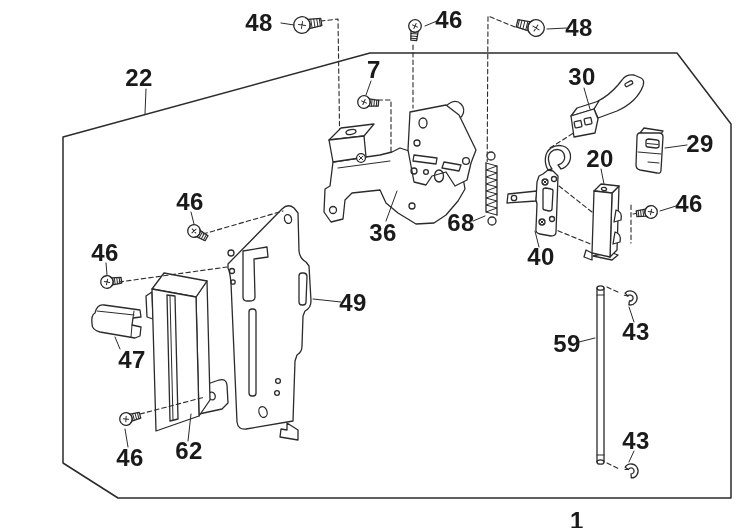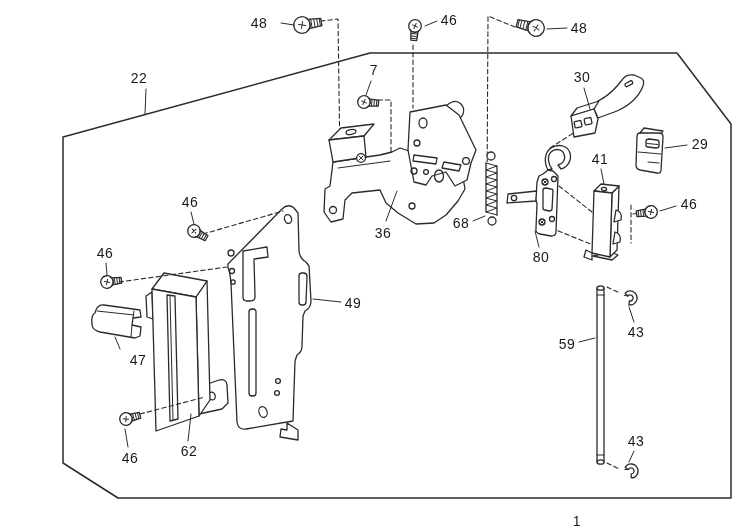--- a/index.html
+++ b/index.html
@@ -1,20 +1,20 @@
 <!DOCTYPE html>
 <html style="--line: #2b2b2b; --text: #1a1a1a;"><head>
 <meta charset="utf-8">
 <style>
   html,body{margin:0;padding:0;background:#fff;}
   .stage{position:relative;width:740px;height:528px;background:#fff;overflow:hidden;
          font-family:"Liberation Sans",sans-serif;}
   .stage svg{position:absolute;left:0;top:0;}
-  .lbl{position:absolute;transform:translate(-50%,-50%);font-size:14px;line-height:1;
-       color:var(--text,#1a1a1a);letter-spacing:.5px;white-space:nowrap;}
+  .lbl{position:absolute;transform:translate(-50%,-50%);font-size:24px;line-height:1;
+       color:var(--text,#1a1a1a);letter-spacing:.5px;white-space:nowrap;font-weight:bold;}
   .s{stroke:var(--line,#2b2b2b);stroke-width:1.3;fill:none;stroke-linejoin:round;stroke-linecap:round;}
   .f{fill:#fff;}
   .d{stroke-dasharray:4.5 3;stroke-width:1.1;}
   .thin{stroke-width:1;}
   .bold{stroke-width:1.5;}
 </style>
 </head>
 <body>
 
 <div class="stage">
@@ -231,29 +231,29 @@
   </g>
 </svg>
 
 <div class="lbl" style="left:259px;top:23px">48</div>
 <div class="lbl" style="left:449px;top:20px">46</div>
 <div class="lbl" style="left:579px;top:28px">48</div>
 <div class="lbl" style="left:139px;top:78px">22</div>
 <div class="lbl" style="left:374px;top:70px">7</div>
 <div class="lbl" style="left:582px;top:77px">30</div>
 <div class="lbl" style="left:700px;top:144px">29</div>
-<div class="lbl" style="left:600px;top:159px">41</div>
+<div class="lbl" style="left:600px;top:159px">20</div>
 <div class="lbl" style="left:689px;top:204px">46</div>
 <div class="lbl" style="left:461px;top:223px">68</div>
-<div class="lbl" style="left:541px;top:257px">80</div>
+<div class="lbl" style="left:541px;top:257px">40</div>
 <div class="lbl" style="left:383px;top:233px">36</div>
 <div class="lbl" style="left:190px;top:202px">46</div>
 <div class="lbl" style="left:105px;top:253px">46</div>
 <div class="lbl" style="left:353px;top:303px">49</div>
-<div class="lbl" style="left:138px;top:360px">47</div>
+<div class="lbl" style="left:132px;top:360px">47</div>
 <div class="lbl" style="left:567px;top:344px">59</div>
 <div class="lbl" style="left:636px;top:332px">43</div>
 <div class="lbl" style="left:636px;top:441px">43</div>
 <div class="lbl" style="left:189px;top:451px">62</div>
 <div class="lbl" style="left:130px;top:458px">46</div>
 <div class="lbl" style="left:577px;top:521px">1</div>
 
 </div>
 
 </body></html>

